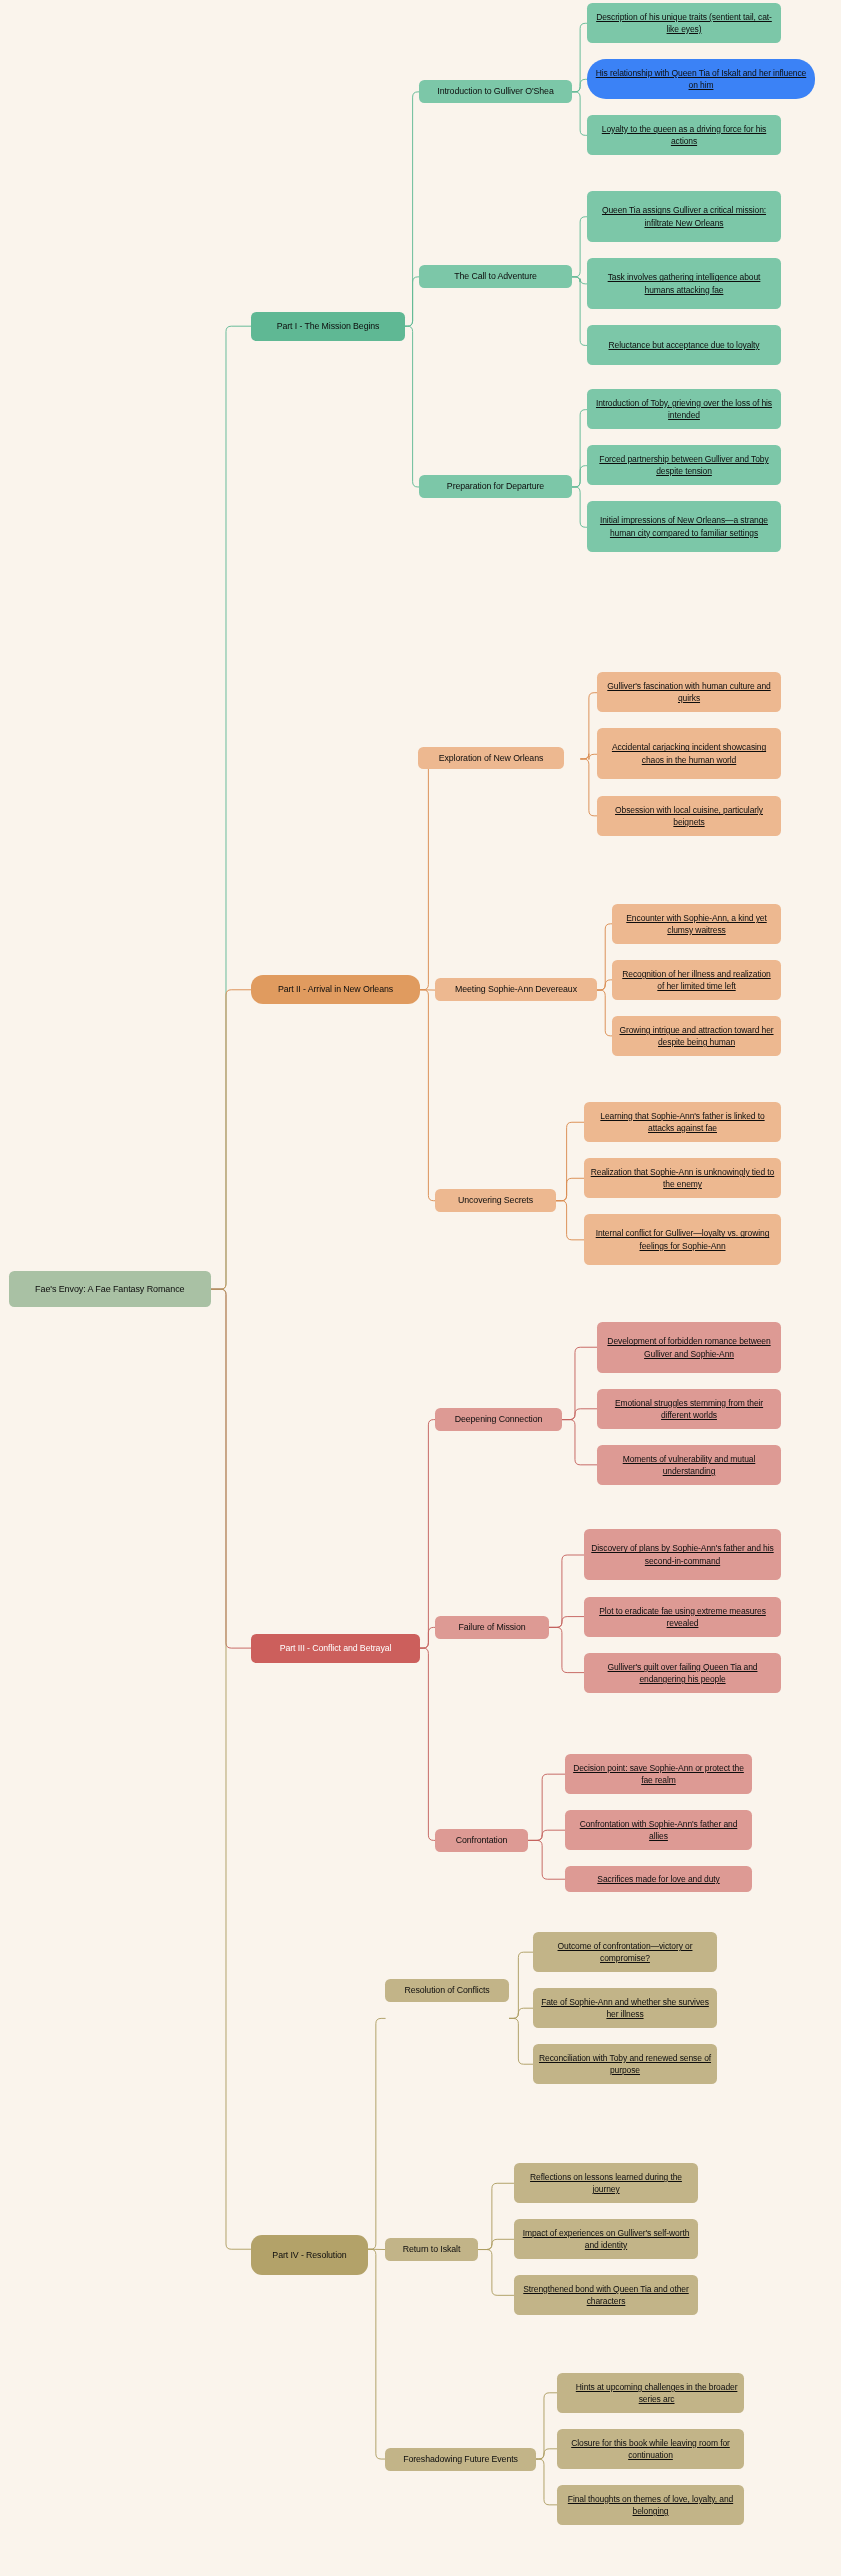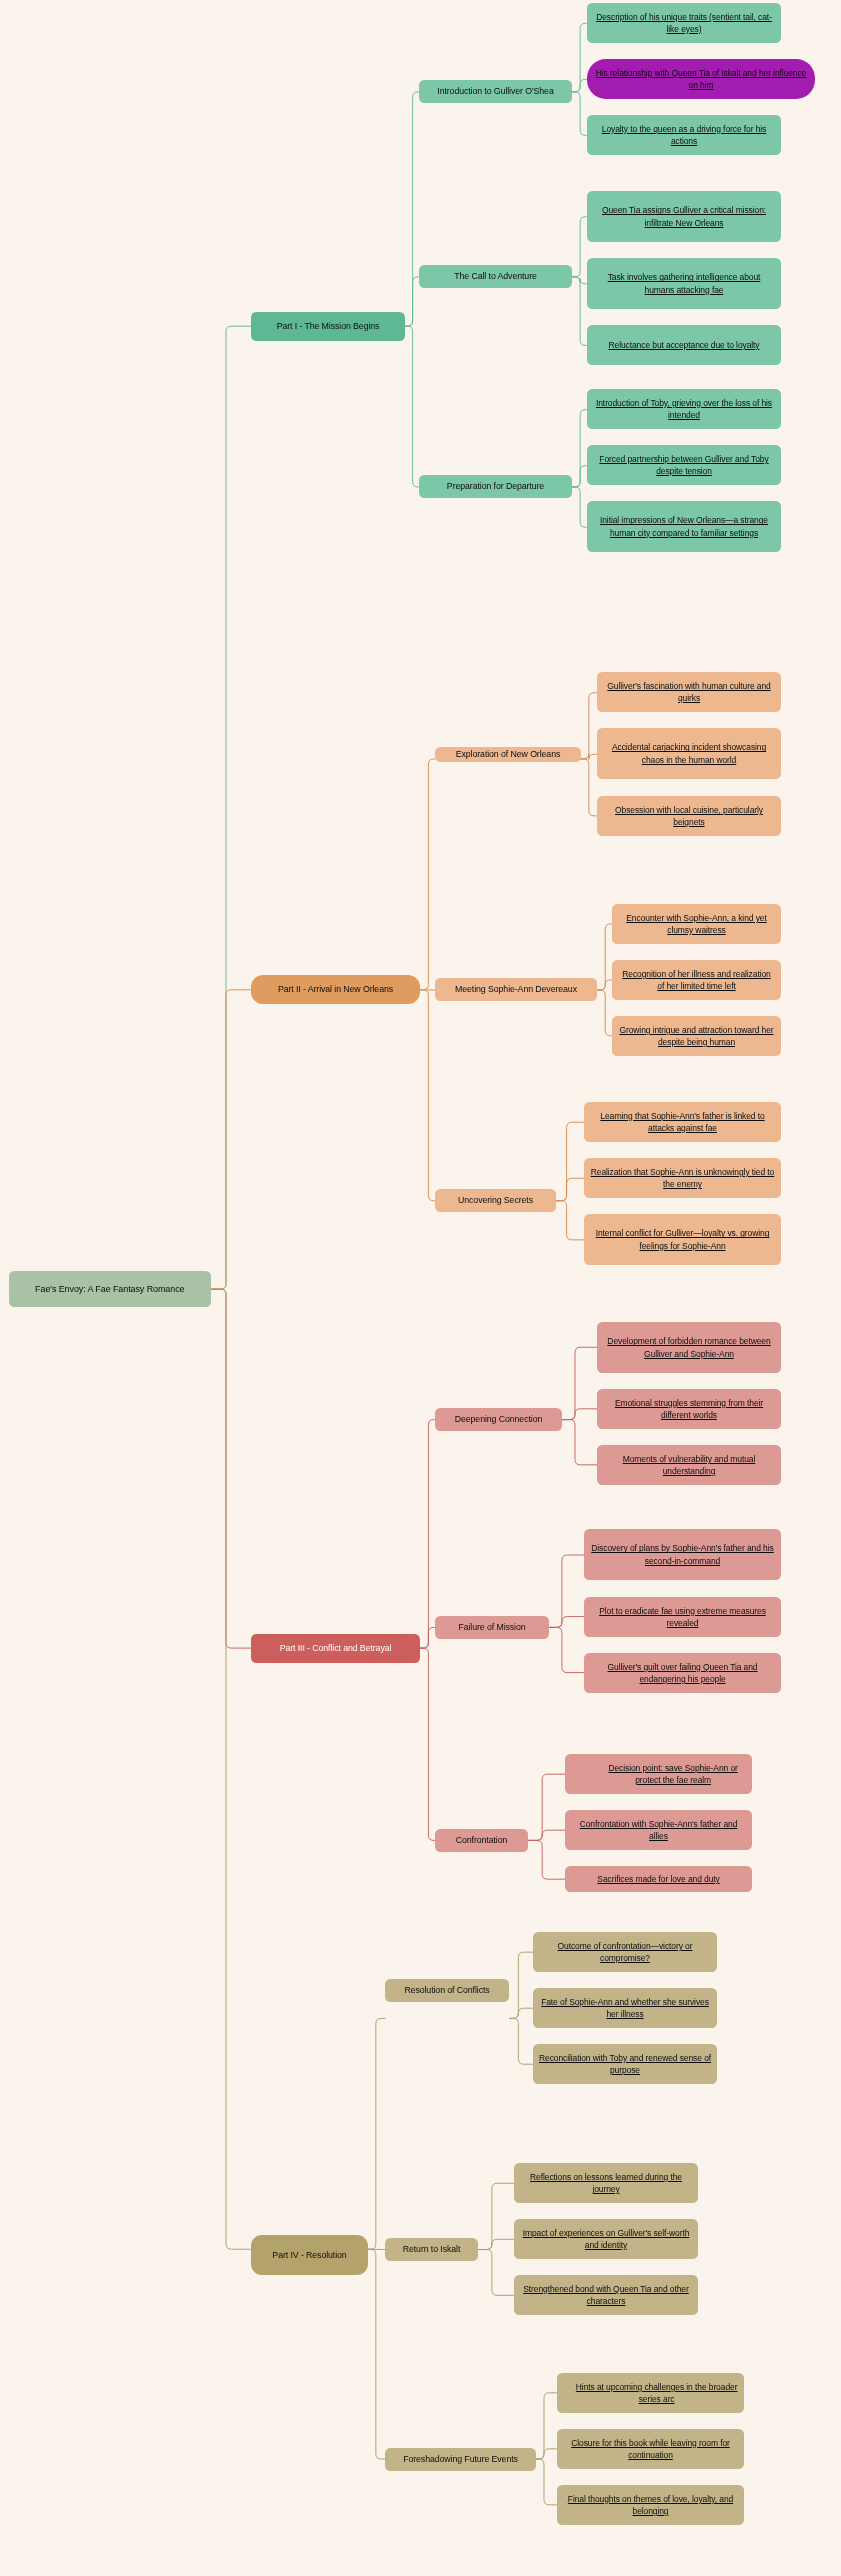--- a/index.html
+++ b/index.html
@@ -91,21 +91,21 @@
       </div>
       <div class="node l1" style="left: 251px; top: 312px; width: 154px; height: 29px; background: rgb(95, 184, 148);">
         <span>Part I - The Mission Begins</span>
       </div>
       <div class="node l2" style="left: 419px; top: 80px; width: 153px; height: 23px; background: rgb(124, 199, 168);">
         <span>Introduction to Gulliver O'Shea</span>
       </div>
       <div class="node l3" style="left: 587px; top: 2.9px; width: 194px; height: 40px; background: rgb(124, 199, 168);">
         <span>Description of his unique traits (sentient tail, cat-like eyes)</span>
       </div>
-      <div class="node l3" style="left: 587px; top: 59px; width: 228px; height: 40px; background: #a21caf; border-radius: 19px;">
+      <div class="node l3" style="left: 587px; top: 59px; width: 228px; height: 40px; background: #3b82f6; border-radius: 19px;">
         <span>His relationship with Queen Tia of Iskalt and her influence on him</span>
       </div>
       <div class="node l3" style="left: 587px; top: 115px; width: 194px; height: 40px; background: rgb(124, 199, 168);">
         <span>Loyalty to the queen as a driving force for his actions</span>
       </div>
       <div class="node l2" style="left: 419px; top: 265px; width: 153px; height: 23px; background: rgb(124, 199, 168);">
         <span>The Call to Adventure</span>
       </div>
       <div class="node l3" style="left: 587px; top: 191px; width: 194px; height: 51px; background: rgb(124, 199, 168);">
         <span>Queen Tia assigns Gulliver a critical mission: infiltrate New Orleans</span>
@@ -124,21 +124,21 @@
       </div>
       <div class="node l3" style="left: 587px; top: 445px; width: 194px; height: 40px; background: rgb(124, 199, 168);">
         <span>Forced partnership between Gulliver and Toby despite tension</span>
       </div>
       <div class="node l3" style="left: 587px; top: 501px; width: 194px; height: 51px; background: rgb(124, 199, 168);">
         <span>Initial impressions of New Orleans—a strange human city compared to familiar settings</span>
       </div>
       <div class="node l1" style="left: 251px; top: 975px; width: 169px; height: 29px; background: rgb(224, 155, 95); border-radius: 12px;">
         <span>Part II - Arrival in New Orleans</span>
       </div>
-      <div class="node l2" style="left: 435px; top: 747px; width: 146px; height: 15px; background: rgb(237, 184, 144);">
+      <div class="node l2" style="left: 418px; top: 747px; width: 146px; height: 22px; background: rgb(237, 184, 144);">
         <span>Exploration of New Orleans</span>
       </div>
       <div class="node l3" style="left: 597px; top: 672px; width: 184px; height: 40px; background: rgb(237, 184, 144);">
         <span>Gulliver's fascination with human culture and quirks</span>
       </div>
       <div class="node l3" style="left: 597px; top: 728px; width: 184px; height: 51px; background: rgb(237, 184, 144);">
         <span>Accidental carjacking incident showcasing chaos in the human world</span>
       </div>
       <div class="node l3" style="left: 597px; top: 796px; width: 184px; height: 40px; background: rgb(237, 184, 144);">
         <span>Obsession with local cuisine, particularly beignets</span>
@@ -190,21 +190,21 @@
       </div>
       <div class="node l3" style="left: 584px; top: 1597px; width: 197px; height: 40px; background: rgb(221, 154, 148);">
         <span>Plot to eradicate fae using extreme measures revealed</span>
       </div>
       <div class="node l3" style="left: 584px; top: 1653px; width: 197px; height: 40px; background: rgb(221, 154, 148);">
         <span>Gulliver's guilt over failing Queen Tia and endangering his people</span>
       </div>
       <div class="node l2" style="left: 435px; top: 1829px; width: 93px; height: 23px; background: rgb(221, 154, 148);">
         <span>Confrontation</span>
       </div>
-      <div class="node l3" style="left: 565px; top: 1754px; width: 187px; height: 40px; background: rgb(221, 154, 148); padding-left: 35px;">
+      <div class="node l3" style="left: 565px; top: 1754px; width: 187px; height: 40px; background: rgb(221, 154, 148);">
         <span>Decision point: save Sophie-Ann or protect the fae realm</span>
       </div>
       <div class="node l3" style="left: 565px; top: 1810px; width: 187px; height: 40px; background: rgb(221, 154, 148);">
         <span>Confrontation with Sophie-Ann's father and allies</span>
       </div>
       <div class="node l3" style="left: 565px; top: 1866px; width: 187px; height: 26px; background: rgb(221, 154, 148);">
         <span>Sacrifices made for love and duty</span>
       </div>
       <div class="node l1" style="left: 251px; top: 2235px; width: 117px; height: 40px; background: rgb(179, 162, 105); border-radius: 11px;">
         <span>Part IV - Resolution</span>

